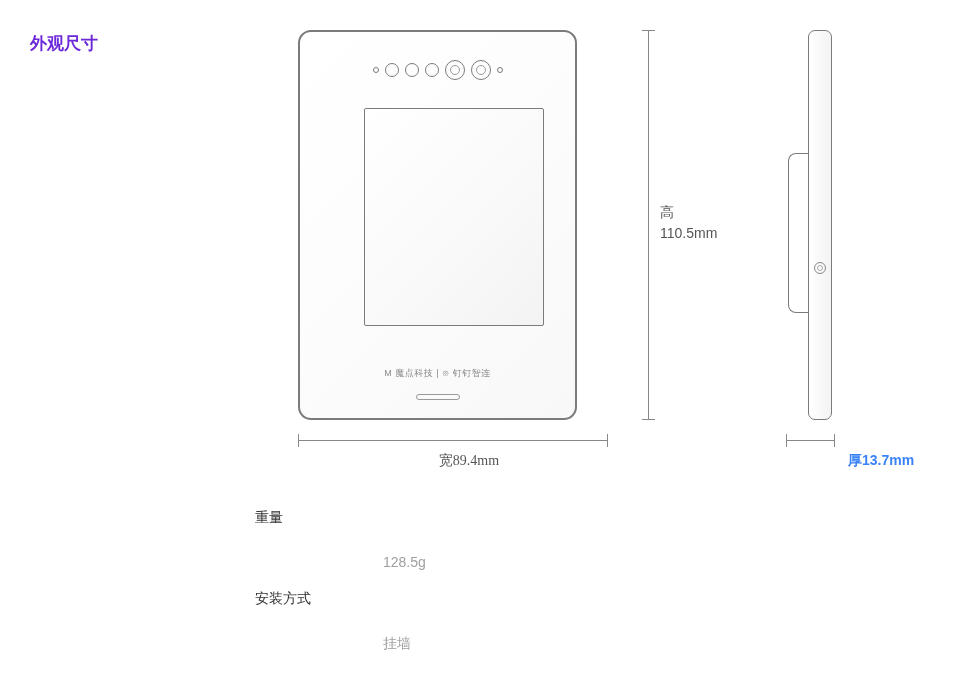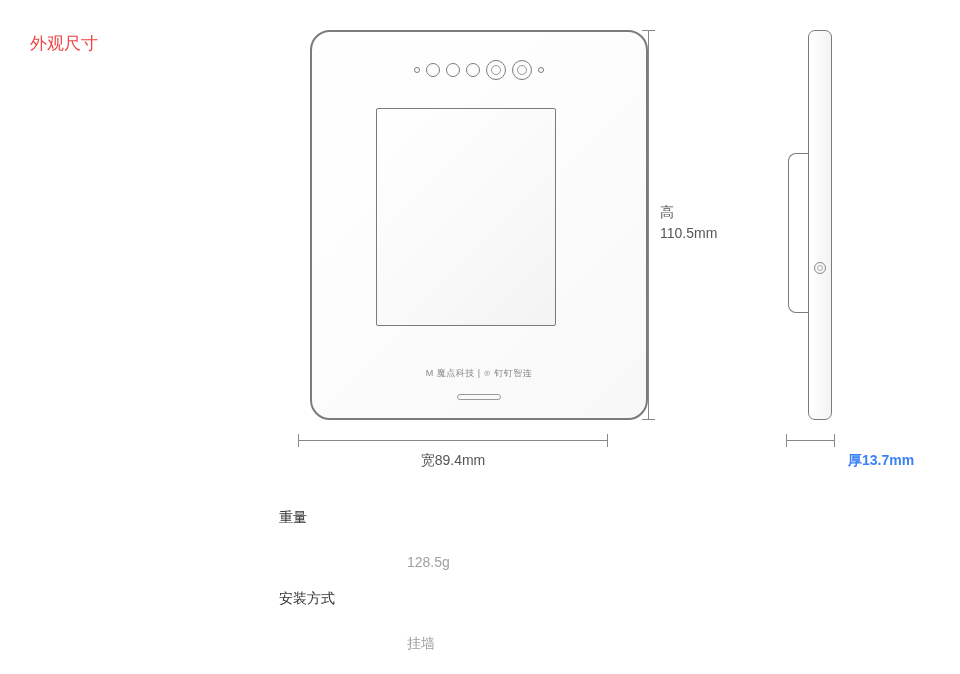--- a/index.html
+++ b/index.html
@@ -10,39 +10,39 @@
     font-family: "PingFang SC", "Microsoft YaHei", sans-serif;
     color: #333;
     position: relative;
     overflow: hidden;
   }
   .section-title {
     position: absolute;
     left: 30px;
     top: 32px;
     font-size: 17px;
-    font-weight: 400;
-    color: #ef4444;
+    font-weight: 700;
+    color: #6d28d9;
   }
   .diagram-area {
     position: absolute;
     left: 298px;
     top: 30px;
     width: 640px;
     height: 440px;
   }
   
   .device-front {
     position: absolute;
-    left: 12px;
-    top: 0;
-    width: 338px;
+    left: 0;
+    top: 0;
+    width: 279px;
     height: 390px;
     border: 2px solid #7b7b7b;
-    border-radius: 20px;
+    border-radius: 13px;
     background: linear-gradient(135deg, #ffffff 0%, #fdfdfd 40%, #f8f8f8 100%);
   }
   .sensor-row {
     position: absolute;
     top: 28px;
     left: 0;
     right: 0;
     display: flex;
     justify-content: center;
     align-items: center;
@@ -155,26 +155,27 @@
     position: absolute;
     top: 4px;
     height: 13px;
     width: 1px;
     background: #888;
   }
   .width-line .tick.l { left: 0; }
   .width-line .tick.r { right: 0; }
   .width-label {
     position: absolute;
-    left: 0;
+    left: 16px;
     top: 422px;
     width: 310px;
     text-align: center;
     font-size: 14px;
     color: #555;
+    font-family: Liberation Serif, serif;
   }
   
   .device-side {
     position: absolute;
     left: 490px;
     top: 0;
   }
   .side-body {
     position: absolute;
     left: 20px;
@@ -254,21 +255,20 @@
     top: 509px;
   }
   .spec-row {
     display: flex;
     margin-bottom: 20px;
     font-size: 14px;
   }
   .spec-label {
     width: 128px;
     color: #333;
-    margin-left: 24px;
   }
   .spec-value {
     color: #9f9f9f;
     margin-top: 45px;
   }
 </style>
 </head>
 <body>
 
 <div class="section-title">外观尺寸</div>

